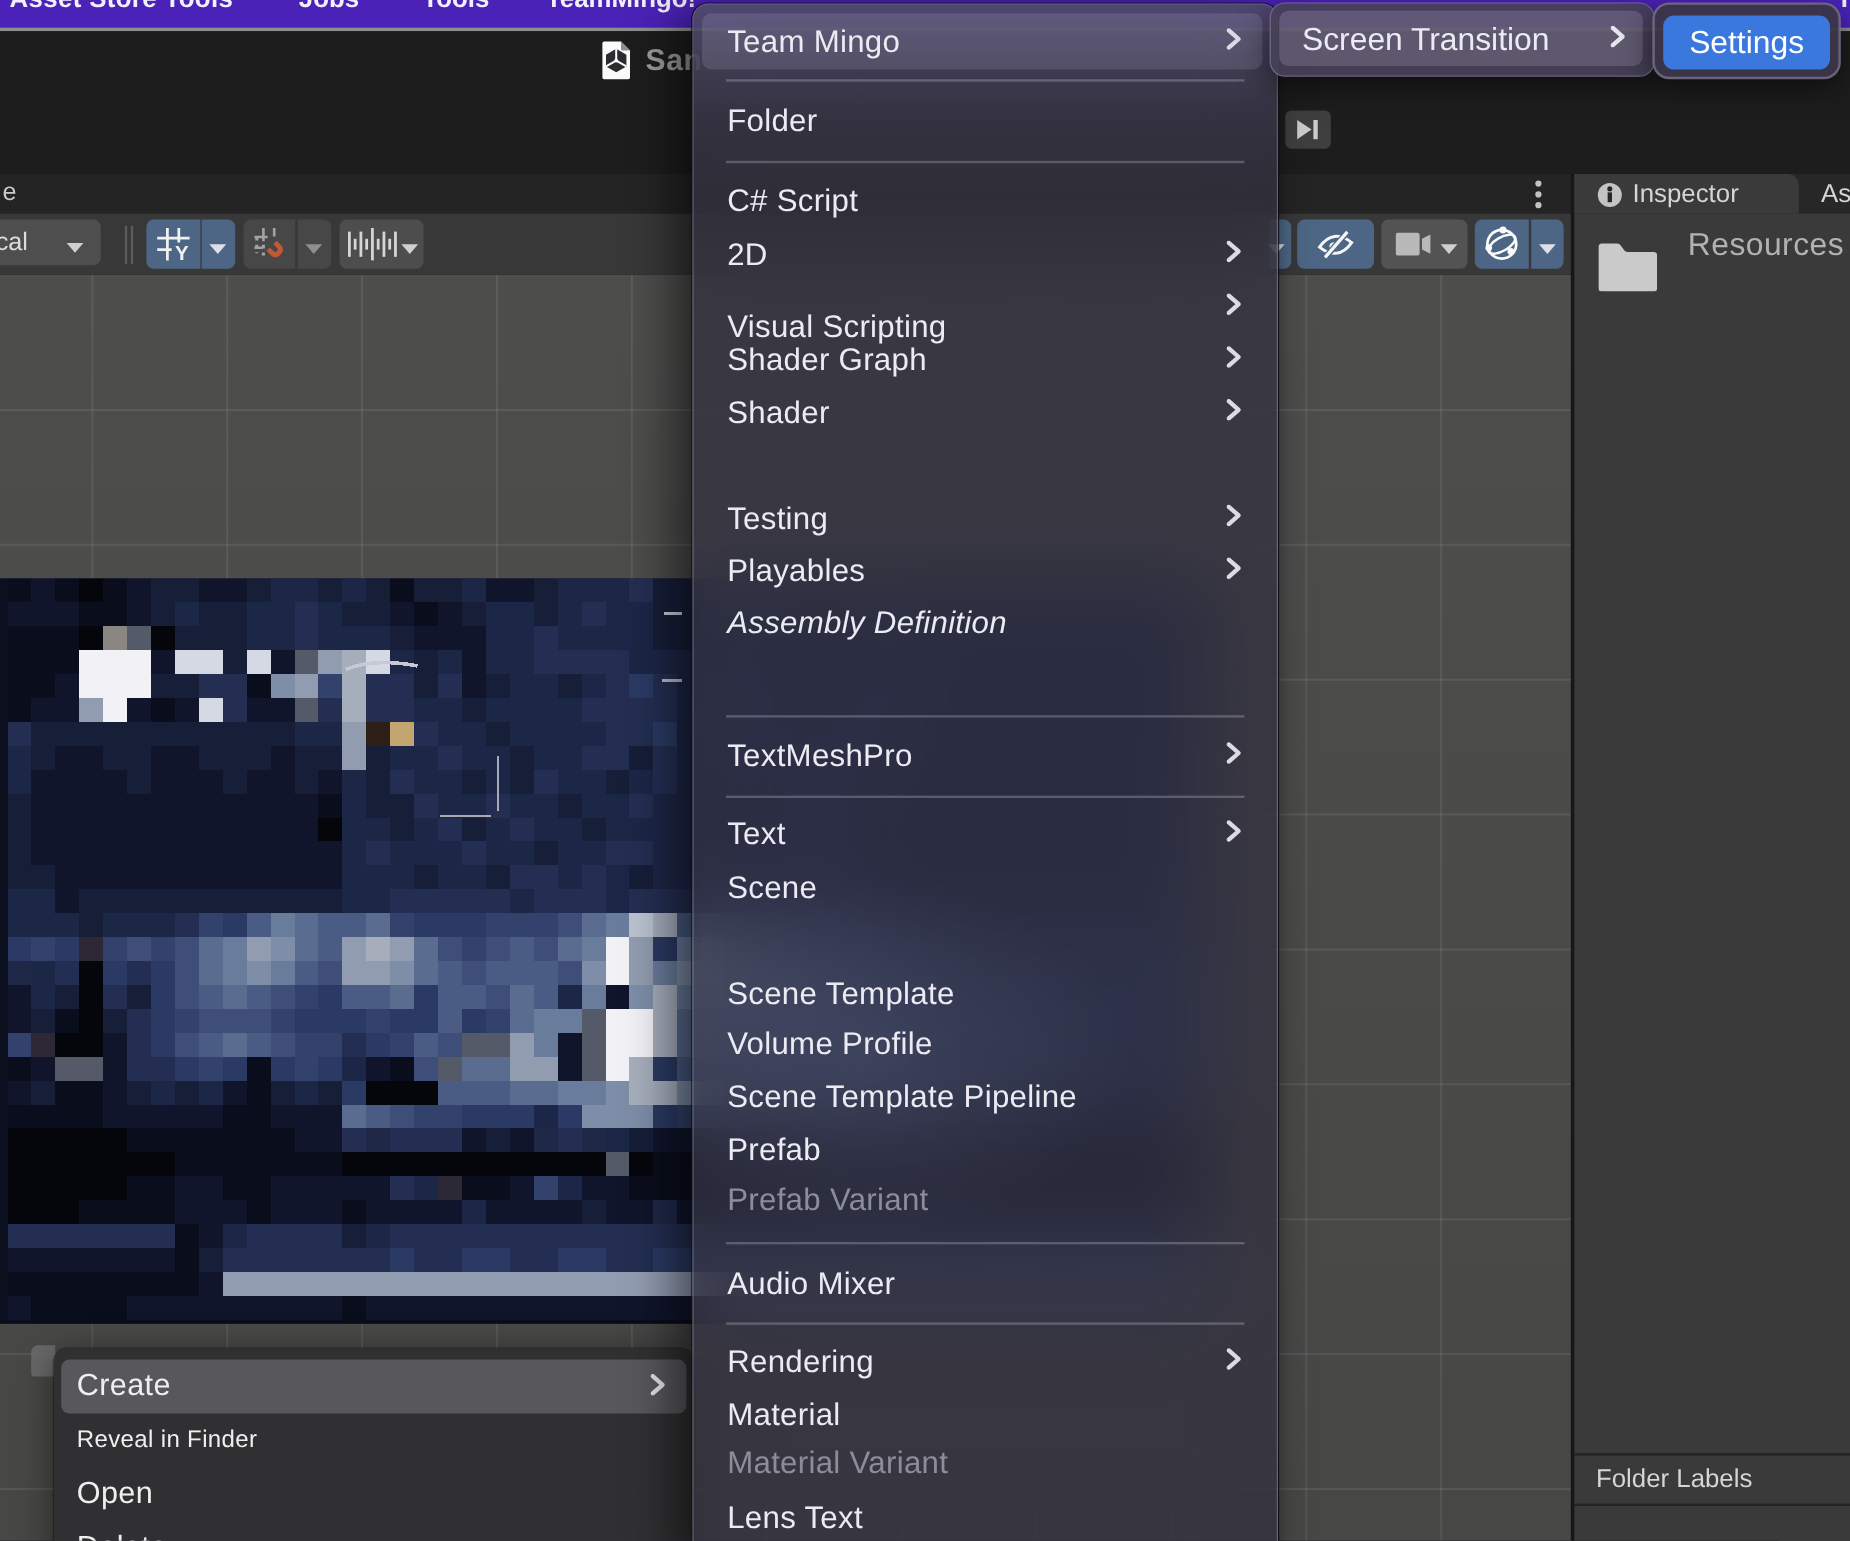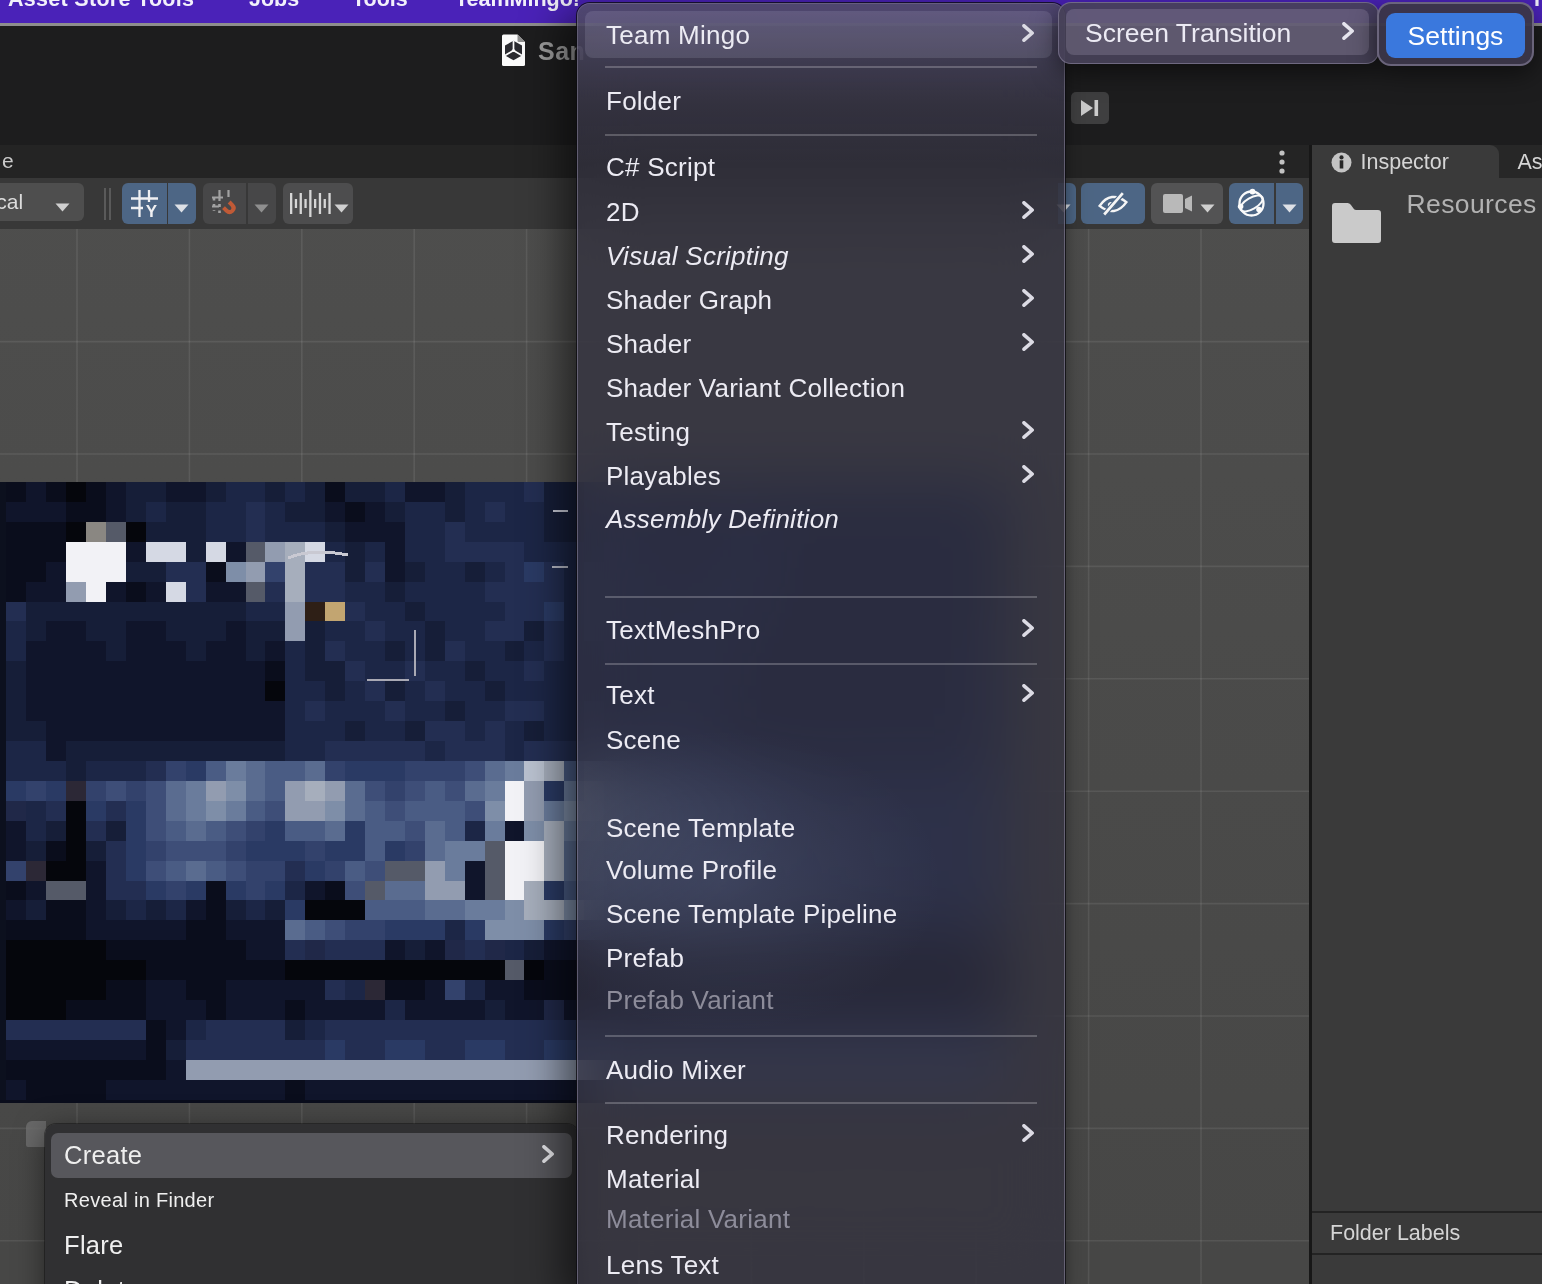--- a/index.html
+++ b/index.html
@@ -1789,52 +1789,51 @@
 </div>
 
 <div class="abs" style="left:26px;top:1121px;width:20px;height:26px;background:#6e6e6e;border-radius:6px 0 0 2px;z-index:5;opacity:0.85;"></div>
 <div class="abs" style="left:45px;top:1124px;width:533px;height:200px;background:rgba(47,47,49,0.96);border-radius:11px 11px 0 0;box-shadow:0 6px 30px rgba(0,0,0,0.5), 0 0 0 1px rgba(0,0,0,0.35);z-index:5;">
     <div class="abs" style="left:6px;top:9px;width:521px;height:45px;background:#57575c;border-radius:7px;"></div>
     <div class="abs" style="left:19px;top:1155px;transform:translateY(-50%);color:#efefef;font-size:25.5px;letter-spacing:0.3px;margin-top:-1124px;">Create</div>
     <div class="abs" style="left:497px;top:21px;"><svg width="12" height="18" viewBox="0 0 12 18">
         <path d="M2 1.8 L10.2 9 L2 16.2" fill="none" stroke="#e4e4e8" stroke-width="3.6" stroke-linecap="round" stroke-linejoin="round"></path>
       </svg></div>
     <div class="abs" style="left:19px;top:76px;transform:translateY(-50%);color:#efefef;font-size:20px;letter-spacing:0.3px;">Reveal in Finder</div>
-    <div class="abs" style="left:19px;top:121px;transform:translateY(-50%);color:#efefef;font-size:25.5px;letter-spacing:0.3px;">Flare</div>
+    <div class="abs" style="left:19px;top:121px;transform:translateY(-50%);color:#efefef;font-size:25.5px;letter-spacing:0.3px;">Open</div>
     <div class="abs" style="left:19px;top:166px;transform:translateY(-50%);color:#efefef;font-size:25.5px;letter-spacing:0.3px;">Delete</div>
   </div>
 <div class="abs vib" style="left:577px;top:3px;width:488px;height:1290px;border-radius:13px 13px 0 0;border:1.6px solid rgba(140,134,160,0.55);box-sizing:border-box;box-shadow:0 0 0 1px rgba(12,12,18,0.8), -14px 10px 40px rgba(0,0,0,0.55), 3px 6px 9px rgba(0,0,0,0.16);z-index:6;">
     <div class="abs" style="left:0;top:0;width:100%;height:165px;border-radius:12px 12px 0 0;background:linear-gradient(180deg, rgba(103,96,134,0.52) 0px, rgba(103,96,134,0.33) 46px, rgba(103,96,134,0.12) 100px, rgba(103,96,134,0) 160px);"></div>
     <div class="abs" style="left:0;top:690px;width:100%;height:360px;background:radial-gradient(ellipse 62% 58% at 30% 52%, rgba(128,143,178,0.17), rgba(128,143,178,0) 72%);"></div>
     <div class="abs" style="left:7px;top:6.5px;width:467px;height:47px;background:rgba(225,221,248,0.13);border-radius:8px;"></div>
     <div class="mi hl" style="top:30.5px;">Team Mingo</div>
     <div class="chev" style="top:30.5px;"><svg width="12" height="18" viewBox="0 0 12 18">
         <path d="M2 1.8 L10.2 9 L2 16.2" fill="none" stroke="#dcdbe4" stroke-width="3.6" stroke-linecap="round" stroke-linejoin="round"></path>
       </svg></div>
     <div class="sep" style="top:62px;"></div>
     <div class="mi " style="top:97px;">Folder</div>
     <div class="sep" style="top:130px;"></div>
     <div class="mi " style="top:163px;">C# Script</div>
     <div class="mi " style="top:208px;">2D</div>
     <div class="chev" style="top:208px;"><svg width="12" height="18" viewBox="0 0 12 18">
         <path d="M2 1.8 L10.2 9 L2 16.2" fill="none" stroke="#dcdbe4" stroke-width="3.6" stroke-linecap="round" stroke-linejoin="round"></path>
       </svg></div>
-    <div class="mi " style="top:252px;font-style:italic;">Visual Scripting</div>
+    <div class="mi " style="top:268px;">Visual Scripting</div>
     <div class="chev" style="top:252px;"><svg width="12" height="18" viewBox="0 0 12 18">
         <path d="M2 1.8 L10.2 9 L2 16.2" fill="none" stroke="#dcdbe4" stroke-width="3.6" stroke-linecap="round" stroke-linejoin="round"></path>
       </svg></div>
     <div class="mi " style="top:296px;">Shader Graph</div>
     <div class="chev" style="top:296px;"><svg width="12" height="18" viewBox="0 0 12 18">
         <path d="M2 1.8 L10.2 9 L2 16.2" fill="none" stroke="#dcdbe4" stroke-width="3.6" stroke-linecap="round" stroke-linejoin="round"></path>
       </svg></div>
     <div class="mi " style="top:340px;">Shader</div>
     <div class="chev" style="top:340px;"><svg width="12" height="18" viewBox="0 0 12 18">
         <path d="M2 1.8 L10.2 9 L2 16.2" fill="none" stroke="#dcdbe4" stroke-width="3.6" stroke-linecap="round" stroke-linejoin="round"></path>
       </svg></div>
-    <div class="mi " style="top:384px;">Shader Variant Collection</div>
     <div class="mi " style="top:428px;">Testing</div>
     <div class="chev" style="top:428px;"><svg width="12" height="18" viewBox="0 0 12 18">
         <path d="M2 1.8 L10.2 9 L2 16.2" fill="none" stroke="#dcdbe4" stroke-width="3.6" stroke-linecap="round" stroke-linejoin="round"></path>
       </svg></div>
     <div class="mi " style="top:472px;">Playables</div>
     <div class="chev" style="top:472px;"><svg width="12" height="18" viewBox="0 0 12 18">
         <path d="M2 1.8 L10.2 9 L2 16.2" fill="none" stroke="#dcdbe4" stroke-width="3.6" stroke-linecap="round" stroke-linejoin="round"></path>
       </svg></div>
     <div class="mi " style="top:515px;font-style:italic;">Assembly Definition</div>
     <div class="sep" style="top:592px;"></div>

